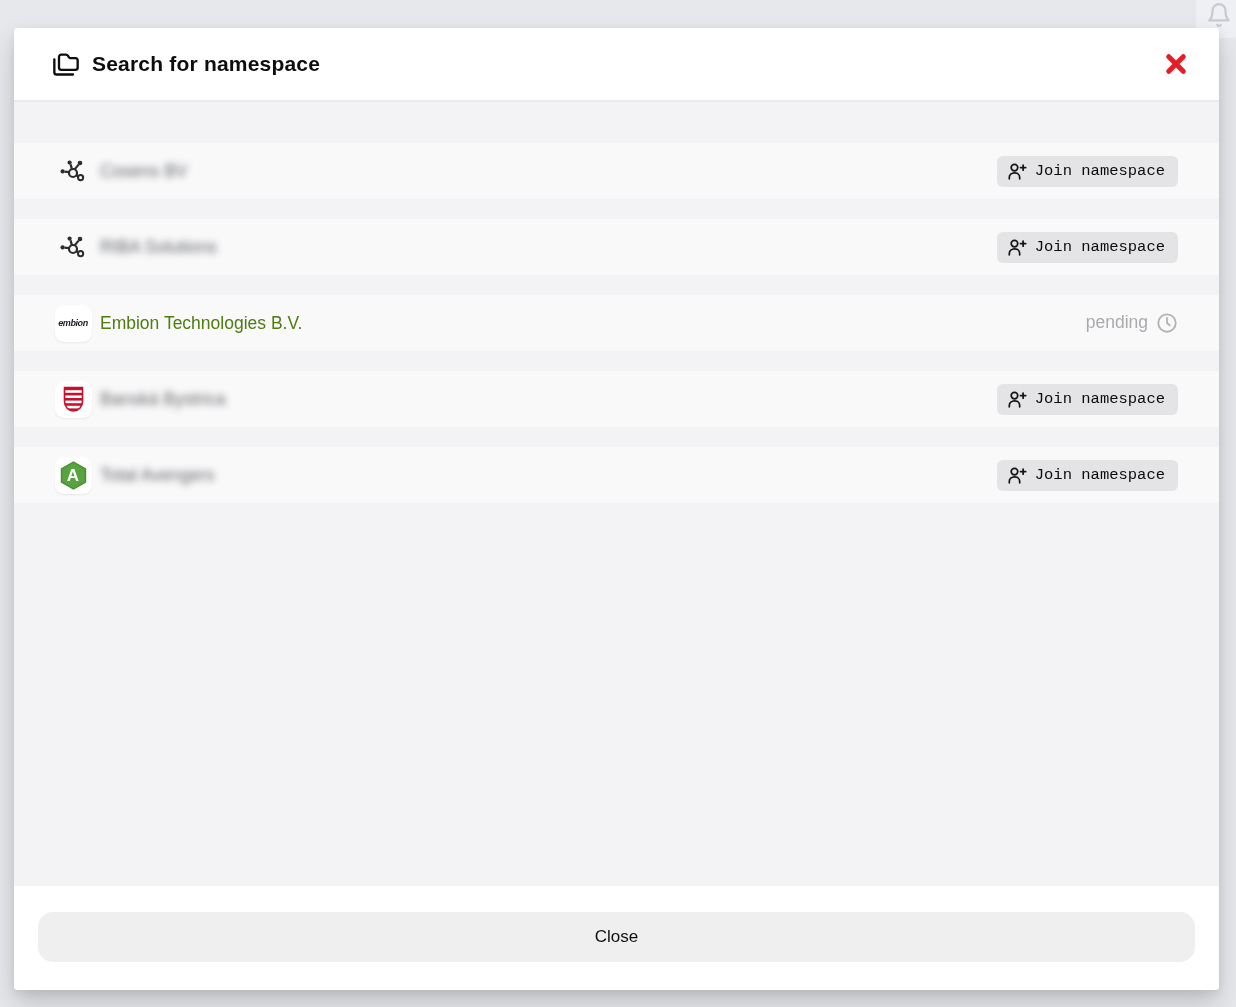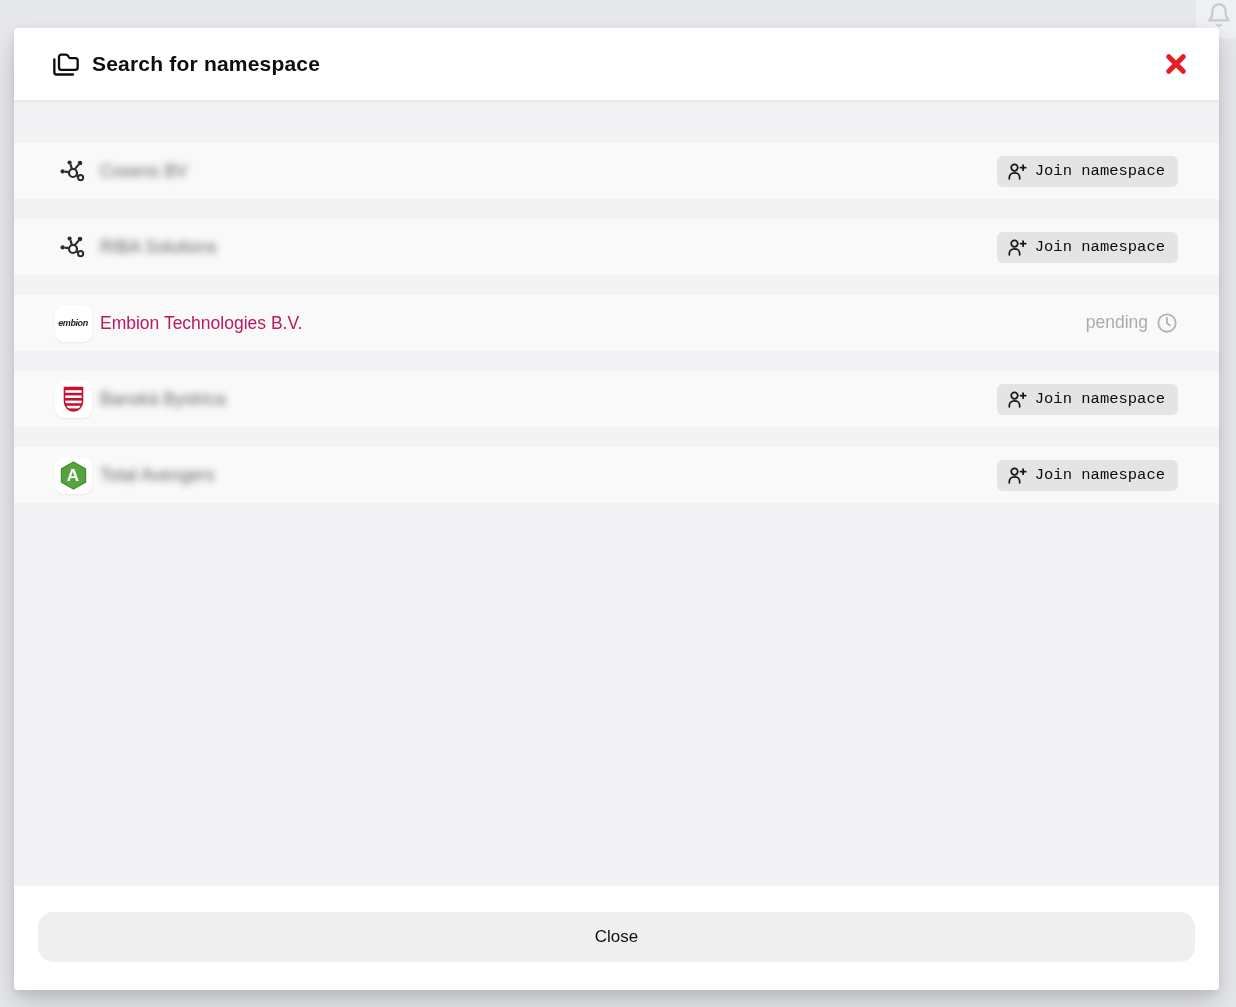--- a/index.html
+++ b/index.html
@@ -74,21 +74,21 @@
     box-shadow:0 1px 2px rgba(0,0,0,.07);
   }
   .embion-text {
     font-size:9px; font-weight:700; font-style:italic;
     letter-spacing:-0.4px; color:#1d2024;
   }
   .hexa-letter {
     position:absolute; inset:0; display:flex; align-items:center; justify-content:center;
     color:#fff; font-size:17px; font-weight:700; padding-top:1px;
   }
-  .ns-name { font-size:17.5px; color:#be185d; }
+  .ns-name { font-size:17.5px; color:#4d7c0f; }
   .ns-name.blurred { color:#4b4d50; filter:blur(3.6px); opacity:.85; }
   .row-spacer { flex:1; }
 
   .join-btn {
     display:flex; align-items:center; gap:7px;
     background:#e4e4e6; border:none; border-radius:6px;
     padding:5px 13px 5px 10px; height:31px;
     font-family:Liberation Mono, monospace; font-size:15.5px; color:#0c0c0c; cursor:pointer;
   }
   .pending-wrap { display:flex; align-items:flex-start; gap:8px; }

